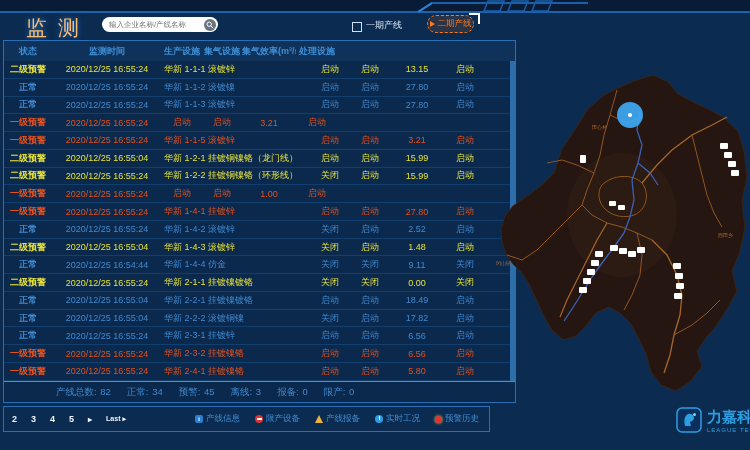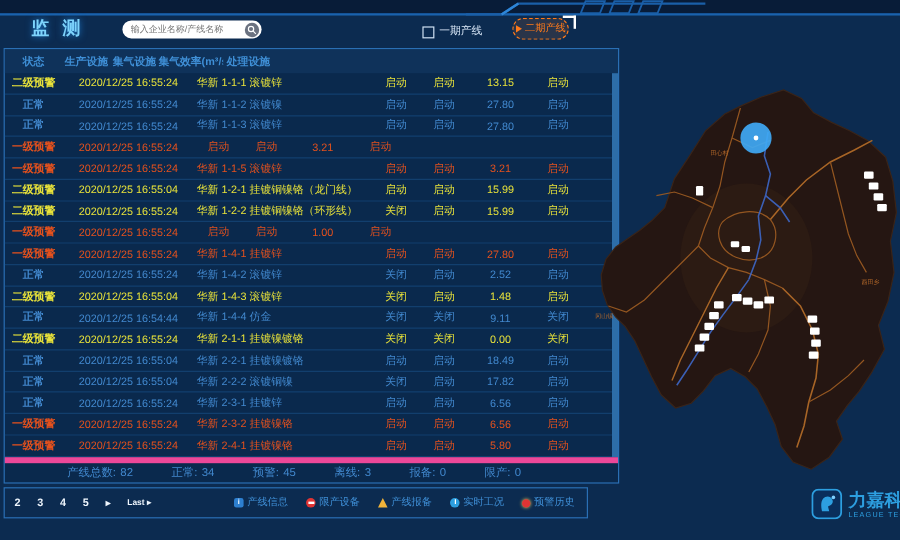--- a/index.html
+++ b/index.html
@@ -1,22 +1,22 @@
 <!DOCTYPE html>
 <html><head>
 <meta charset="utf-8">
 <style>
   html,body{margin:0;padding:0;}
   body{width:750px;height:450px;background:#0c2b50;overflow:hidden;position:relative;
        font-family:"Liberation Sans",sans-serif;-webkit-font-smoothing:antialiased;}
   .topstrip{position:absolute;top:0;left:0;width:750px;height:11px;background:#081c38;
             border-bottom:2px solid #1a62ad;}
   .hud{position:absolute;left:388px;top:0;}
-  .title{position:absolute;left:26px;top:14px;font-size:15px;font-weight:bold;letter-spacing:11px;
-         color:#7dd3fc;text-shadow:0 0 6px rgba(31,142,240,.8);}
+  .title{position:absolute;left:26px;top:14px;font-size:21px;font-weight:normal;letter-spacing:11px;
+         color:#fdba74;text-shadow:0 0 6px rgba(31,142,240,.8);}
   .search{position:absolute;left:102px;top:17px;width:116px;height:15px;background:#fff;
           border-radius:8px;display:flex;align-items:center;}
   .search input{border:none;outline:none;background:transparent;font-size:7.5px;padding-left:7px;
           width:92px;color:#555;font-family:"Liberation Sans",sans-serif;}
   .mag{width:12px;height:12px;border-radius:50%;background:#6b7280;margin-left:auto;margin-right:2px;
        display:flex;align-items:center;justify-content:center;cursor:pointer;}
   .phase1{position:absolute;left:352px;top:19px;display:flex;gap:4px;align-items:flex-end;
           color:#d9e7f7;font-size:9px;cursor:pointer;}
   .cb{width:8px;height:8px;border:1px solid #cfe0f2;display:inline-block;}
   .phase2{position:absolute;left:427px;top:15px;width:47px;height:18px;border:1px dashed #ff7a1a;
@@ -33,22 +33,22 @@
          font-weight:bold;font-size:9px;color:#3f8fd6;}
   .tbody{position:absolute;top:20px;left:0;right:5px;bottom:21px;}
   .row{display:flex;height:17.77px;align-items:center;font-size:9px;
        border-bottom:1px solid rgba(28,90,150,.45);box-sizing:border-box;cursor:pointer;}
   .row.ok{color:#4289cf}.row.l1{color:#e4511d}.row.l2{color:#e8e23a}
   .cell{text-align:center;white-space:nowrap;overflow:hidden;}
   .c0{width:48px;font-weight:bold;}.c1{width:110px}.c2{width:146px;text-align:left;padding-left:2px;}
   .c3{width:40px}.c4{width:40px}.c5{width:54px}.c6{width:42px}
   .scroll{position:absolute;right:0;top:20px;bottom:21px;width:5px;background:#0a2748;}
   .thumb{width:5px;height:100%;background:#2d6da8;}
-  .summary{position:absolute;left:0;right:0;bottom:0;height:21px;border-top:5px solid #ec4899;
-           display:flex;align-items:center;font-size:9.5px;color:#4289cf;padding-left:52px;gap:32px;
+  .summary{position:absolute;left:0;right:0;bottom:0;height:21px;border-top:1px solid #ec4899;
+           display:flex;align-items:center;font-size:9.5px;color:#4289cf;padding-left:52px;gap:16px;
            box-sizing:border-box;}
   .sl::after{content:": ";}
   .sv{margin-left:1px;}
   .footbar{position:absolute;left:3px;top:406px;width:487px;height:26px;border:1px solid #2a6fb4;
            box-sizing:border-box;display:flex;align-items:center;}
   .pager{display:flex;gap:14px;padding-left:8px;color:#eef5fc;font-size:9px;font-weight:bold;
          align-items:center;}
   .page,.arrow,.last{cursor:pointer;}
   .arrow{font-size:8px;}
   .last{font-size:7px;}
@@ -105,20 +105,21 @@
 
 <button class="phase2">
   <span class="flag"></span>
   <span>二期产线</span>
 </button>
 <div class="corner"></div>
 
 <div class="panel">
   <div class="thead" id="thead">
       <span class="cell c0">状态</span>
+      <span class="cell c1">监测时间</span>
       <span class="cell c3">生产设施</span>
       <span class="cell c4">集气设施</span>
       <span class="cell c5">集气效率(m³/s)</span>
       <span class="cell c6">处理设施</span>
     </div>
   <div class="tbody" id="tbody">
       <div class="row l2">
         <span class="cell c0">二级预警</span>
         <span class="cell c1">2020/12/25 16:55:24</span>
         <span class="cell c2">华新 1-1-1 滚镀锌</span>

